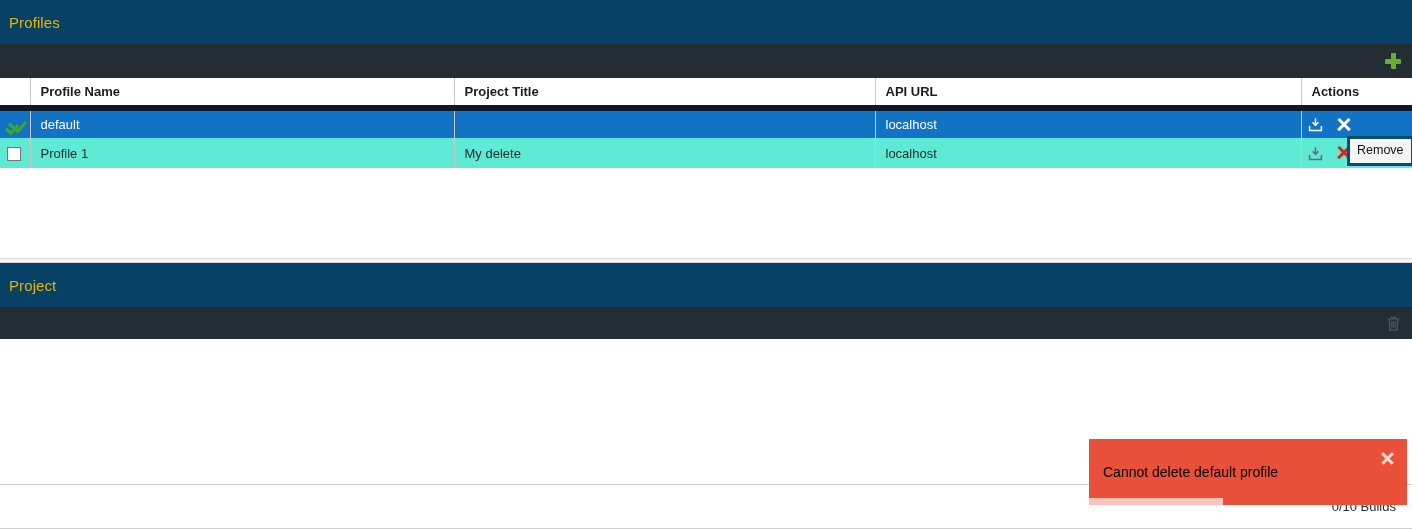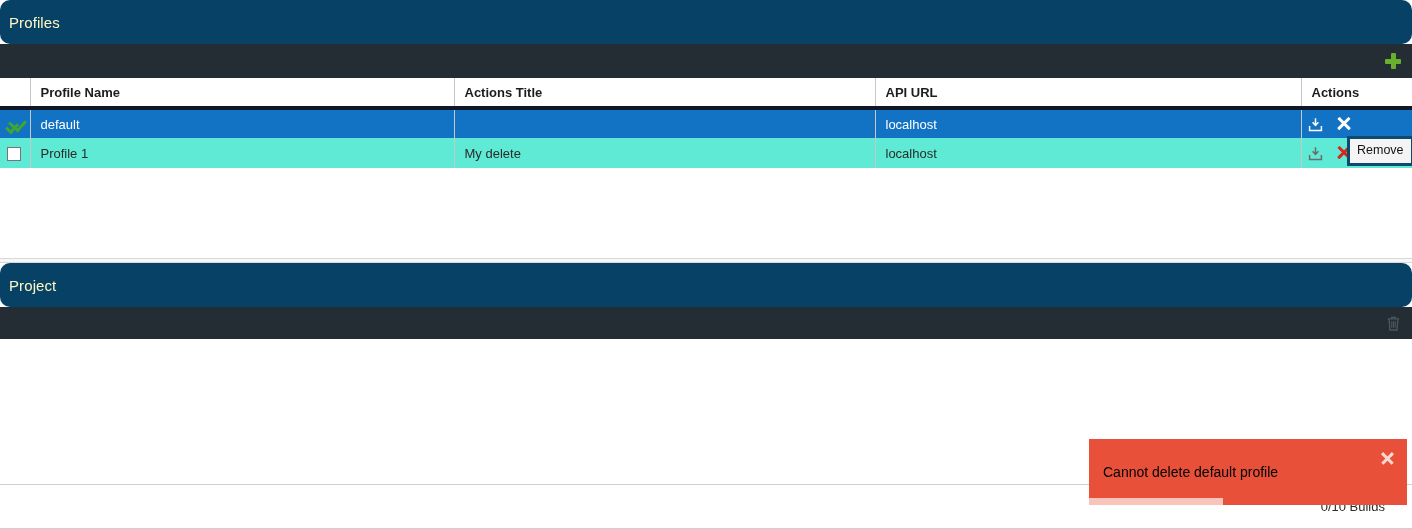--- a/index.html
+++ b/index.html
@@ -16,28 +16,27 @@
 
   .app {
     position: relative;
     width: 1412px;
     height: 529px;
   }
 
   
   .panel-title {
     background: #084166;
-    color: #fef9c3;
+    color: #eab308;
     font-size: 15px;
     line-height: 1;
     display: flex;
     align-items: center;
     padding-left: 9px;
     letter-spacing: .1px;
-    border-radius: 10px;
   }
 
   .panel-toolbar {
     background: #242d33;
     display: flex;
     align-items: center;
     justify-content: flex-end;
     padding-right: 10px;
   }
 
@@ -76,21 +75,21 @@
     height: 30px;
     vertical-align: middle;
     overflow: hidden;
     white-space: nowrap;
     text-overflow: ellipsis;
   }
   .tbl th {
     font-weight: bold;
     color: #1d1d1d;
     background: #ffffff;
-    border-bottom: 4px solid #0f172a;
+    border-bottom: 6px solid #0f172a;
   }
   .tbl th.sep, .tbl td.sep { border-left: 1px solid #c8c8c8; }
   .tbl th.nosep, .tbl td.nosep { border-left: none; }
 
   .col-check { width: 30px; padding: 0 0 0 7px !important; }
 
   tr.row-odd  td { background: #ffffff; margin-top: 48px; }
   tr.row-even td { background: #5eead4; margin-left: 8px; }
   tr.row-selected td {
     background: #1272c4;
@@ -219,21 +218,21 @@
   #status-bar {
     position: absolute;
     left: 0; top: 484px;
     width: 1412px; height: 45px;
     background: #ffffff;
     border-top: 1px solid #cfcfcf;
     border-bottom: 1px solid #cfcfcf;
     display: flex;
     align-items: center;
     justify-content: flex-end;
-    padding-right: 27px;
+    padding-right: 16px;
   }
   #status-text {
     font-size: 13px;
     color: #2b2b2b;
   }
 
   
   #toast {
     position: absolute;
     left: 1089px;
@@ -301,21 +300,21 @@
         <col style="width:30px">
         <col style="width:424px">
         <col style="width:421px">
         <col style="width:426px">
         <col style="width:111px">
       </colgroup>
       <thead>
         <tr>
           <th class="col-check nosep"></th>
           <th class="sep">Profile Name</th>
-          <th class="sep">Actions Title</th>
+          <th class="sep">Project Title</th>
           <th class="sep">API URL</th>
           <th class="sep">Actions</th>
         </tr>
       </thead>
       <tbody>
         <tr class="row-odd row-selected">
           <td class="col-check nosep">
             <span class="check-mark"></span>
           </td>
           <td class="sep">default</td>

